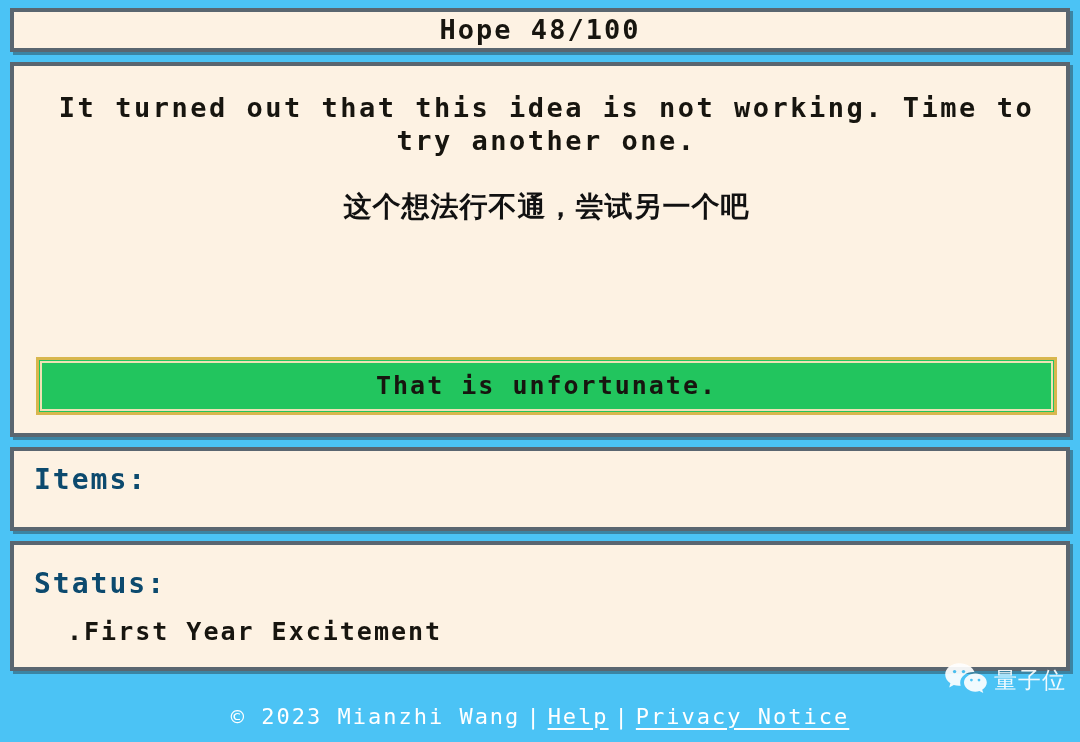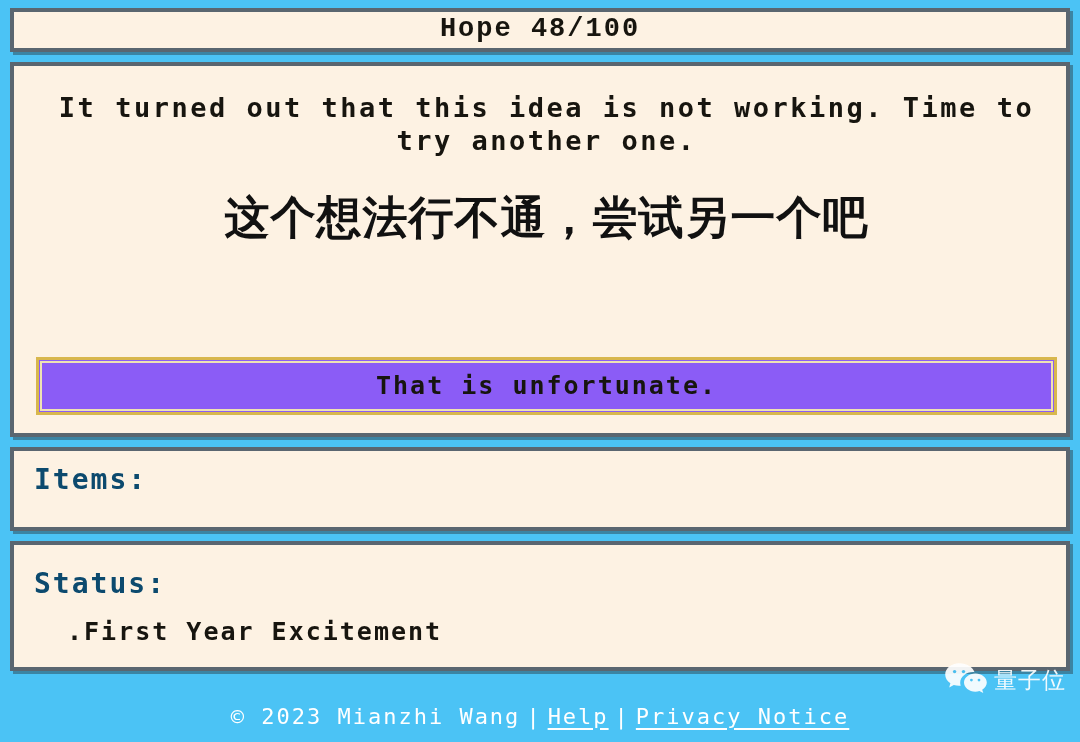--- a/index.html
+++ b/index.html
@@ -44,21 +44,20 @@
   .statusbar-inner {
     display: flex;
     align-items: center;
     gap: 58px;
     font-size: 27px;
     font-weight: bold;
     letter-spacing: 2px;
     color: #17150f;
     line-height: 1;
     transform: translateY(-1px);
-    font-family: Liberation Mono, monospace;
   }
   .stat-hope, .stat-date { white-space: nowrap; }
 
   
   .message-panel {
     height: 375px;
     display: flex;
     flex-direction: column;
     padding: 26px 9px 16px 22px;
   }
@@ -70,36 +69,36 @@
     font-size: 27px;
     font-weight: bold;
     letter-spacing: 2.5px;
     line-height: 1.22;
     color: #17150f;
     padding: 0 6px;
   }
   .msg-zh {
     text-align: center;
     font-family: "DejaVu Sans", "Liberation Sans", sans-serif;
-    font-size: 45px;
+    font-size: 28px;
     font-weight: bold;
     letter-spacing: 1px;
     color: #111111;
     margin-top: 30px;
   }
 
   
   .choices {
     flex: 0 0 auto;
     padding-bottom: 2px;
   }
   .choice-btn {
     display: block;
     width: 100%;
-    background: #8b5cf6;
+    background: #22c55e;
     border: 3px solid #d8b74e;
     outline: 2px solid #efe2b4;
     outline-offset: -6px;
     padding: 13px 10px 14px 10px;
     text-align: center;
     font-family: inherit;
     font-size: 25px;
     font-weight: bold;
     letter-spacing: 2px;
     color: #17150f;

